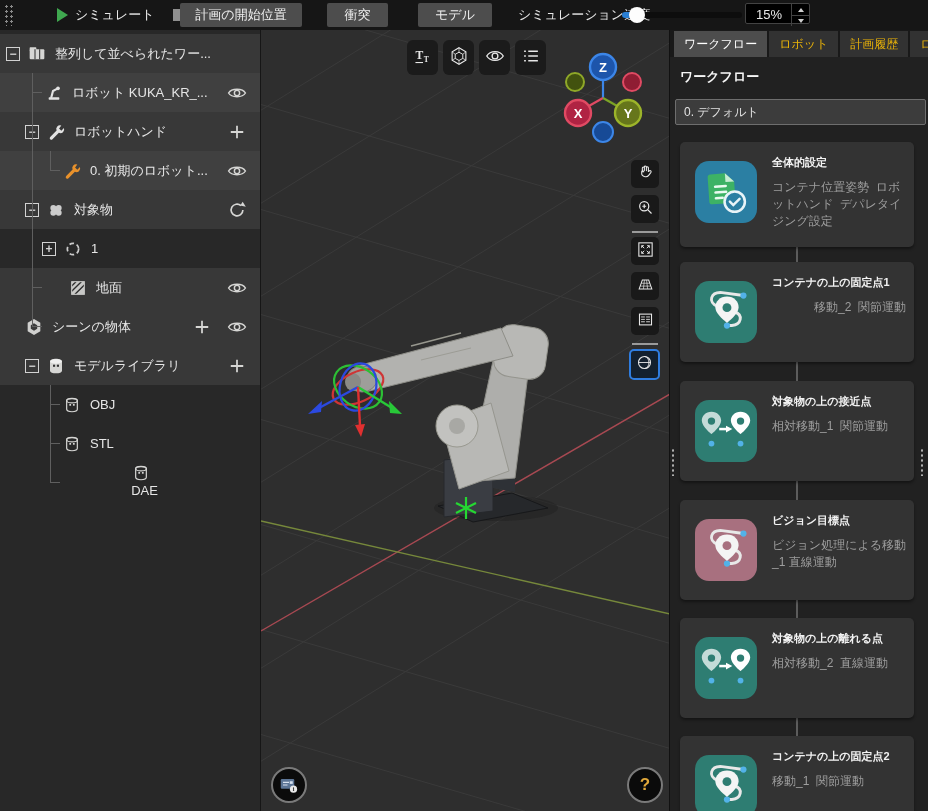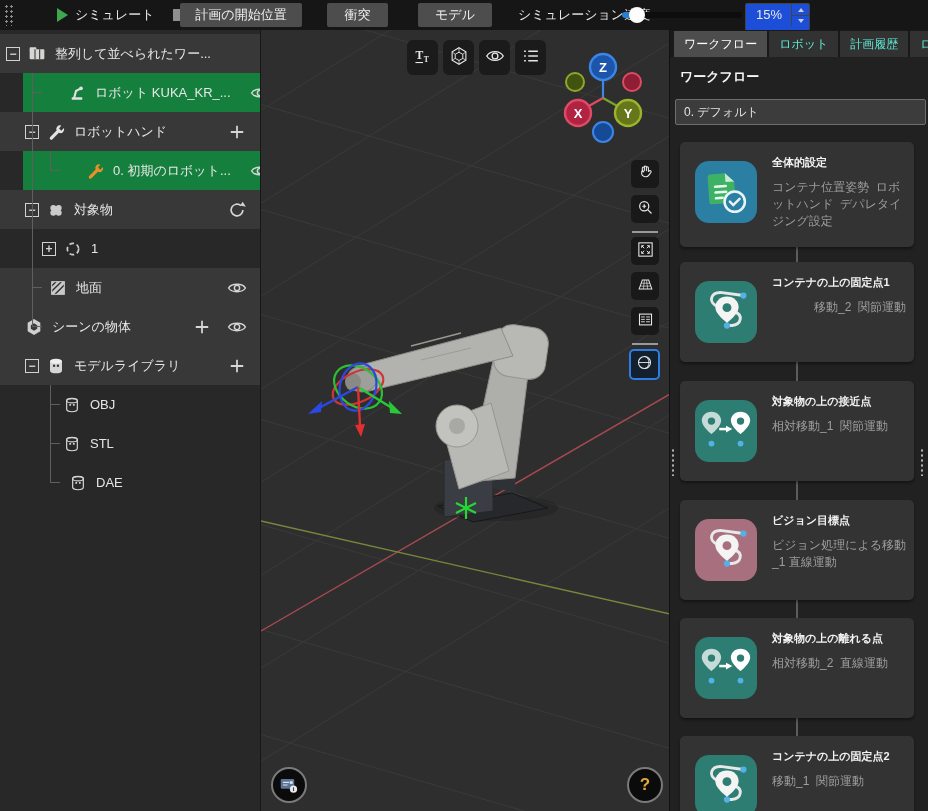--- a/index.html
+++ b/index.html
@@ -12,33 +12,33 @@
   .tb-item{position:absolute;top:0;height:30px;display:flex;align-items:center;font-size:13px;}
   .play-tri{width:0;height:0;border-left:11px solid #3fa84f;border-top:7px solid transparent;border-bottom:7px solid transparent;margin-right:7px;}
   .stop-sq{width:12px;height:12px;background:#8f8f8f;margin-right:6px;}
   .tb-btn{position:absolute;top:3px;height:24px;line-height:24px;background:#4d4d4d;color:#f0f0f0;
           font-size:13px;text-align:center;border-radius:2px;padding:0 12px;box-sizing:border-box;}
   .speed-label{position:absolute;left:518px;top:0;height:30px;line-height:30px;font-size:13px;color:#e8e8e8;}
   .slider{position:absolute;left:622px;top:8px;width:120px;height:14px;}
   .slider .track{position:absolute;left:0;top:4px;width:120px;height:6px;background:#0d0d0d;border-radius:3px;}
   .slider .fill{position:absolute;left:0;top:4px;width:16px;height:6px;background:#2a7fd4;border-radius:3px;}
   .slider .knob{position:absolute;left:7px;top:-1px;width:16px;height:16px;background:#fdfdfd;border-radius:50%;}
-  .spinbox{position:absolute;left:745px;top:3px;width:65px;height:28px;background:#1d4ed8;border:1px solid #434343;
+  .spinbox{position:absolute;left:745px;top:3px;width:65px;height:21px;background:#000000;border:1px solid #434343;
            box-sizing:border-box;border-radius:2px;}
   .spin-value{position:absolute;left:0;top:0;width:46px;height:22px;line-height:22px;text-align:center;font-size:13px;color:#e8e8e8;}
   .spin-arrows{position:absolute;right:0;top:0;width:17px;height:22px;border-left:1px solid #434343;}
   .spin-up,.spin-down{position:absolute;left:0;width:17px;height:11px;display:flex;align-items:center;justify-content:center;}
   .spin-up{top:0;border-bottom:1px solid #434343;}
   .spin-down{bottom:0;}
   .tri-up{width:0;height:0;border-left:3.5px solid transparent;border-right:3.5px solid transparent;border-bottom:4.5px solid #cfcfcf;}
   .tri-down{width:0;height:0;border-left:3.5px solid transparent;border-right:3.5px solid transparent;border-top:4.5px solid #cfcfcf;}
   
   .left-panel{position:absolute;left:0;top:30px;width:260px;height:781px;background:#282828;overflow:hidden;}
   .tree-row{position:absolute;left:0;width:260px;height:39px;display:flex;align-items:center;font-size:13px;color:#e6e6e6;box-sizing:border-box;}
-  .shade-light{background:#383838;} .shade-mid{background:#15803d;margin-left:23px;} .shade-dark{background:#282828;}
+  .shade-light{background:#383838;} .shade-mid{background:#404040;} .shade-dark{background:#282828;}
   .expand{width:14px;height:14px;border:1.6px solid #d2d2d2;box-sizing:border-box;flex:none;margin-right:7px;
           display:flex;align-items:center;justify-content:center;font-size:12px;line-height:1;color:#d2d2d2;font-weight:bold;}
   .ticon{width:20px;height:20px;flex:none;margin-right:8px;}
   .ticon svg{width:20px;height:20px;display:block;}
   .tlabel{flex:1 1 auto;white-space:nowrap;overflow:hidden;}
   .actions{display:flex;gap:13px;margin-right:12px;flex:none;}
   .action{width:22px;height:22px;}
   .action svg{width:22px;height:22px;display:block;}
   .rail{position:absolute;background:#5f5f5f;}
   
@@ -55,21 +55,21 @@
   .side-tool.selected{left:368px;width:31px;height:31px;border:2px solid #2f7de0;background:#13202e;box-sizing:border-box;}
   .side-sep{position:absolute;left:371px;width:26px;height:2px;background:#9a9a9a;}
   .round-btn{position:absolute;width:36px;height:36px;border-radius:50%;background:#0b0b0b;border:2px solid #7a7a7a;
              box-sizing:border-box;display:flex;align-items:center;justify-content:center;}
   .help-q{color:#e2a93a;font-size:17px;font-weight:bold;}
   
   .right-panel{position:absolute;left:669px;top:30px;width:259px;height:781px;background:#212121;
                border-left:1px solid #111;box-sizing:border-box;overflow:hidden;}
   .tabs{position:absolute;left:0;top:0;width:259px;height:27px;background:#191919;display:flex;gap:2px;
         padding-left:4px;align-items:flex-end;box-sizing:border-box;}
-  .tab{height:26px;line-height:26px;padding:0 10px;font-size:12px;background:#323232;color:#5eead4;flex:none;}
+  .tab{height:26px;line-height:26px;padding:0 10px;font-size:12px;background:#323232;color:#eab308;flex:none;}
   .tab.active{background:#4d4d4d;color:#ffffff;}
   .section-label{position:absolute;left:10px;top:38px;font-size:13px;font-weight:bold;color:#f5f5f5;}
   .dropdown{position:absolute;left:5px;top:69px;width:251px;height:26px;background:#3c3c3c;border:1px solid #6e6e6e;
             box-sizing:border-box;border-radius:2px;font-size:12px;color:#e2e2e2;line-height:24px;padding-left:8px;}
   .connector{position:absolute;left:126px;top:160px;width:2px;height:596px;background:#5c5c5c;}
   .card{position:absolute;left:10px;width:234px;height:100px;background:#333333;border-radius:5px;
         box-shadow:0 2px 3px rgba(0,0,0,.4);}
   .card-icon{position:absolute;left:15px;top:19px;width:62px;height:62px;border-radius:14px;}
   .card-icon svg{width:62px;height:62px;display:block;}
   .card-title{position:absolute;left:92px;top:13px;font-size:11px;font-weight:bold;color:#f2f2f2;white-space:nowrap;}
@@ -204,21 +204,21 @@
         <div class="tree-row shade-dark" style="top: 199px; padding-left: 42px;">
           <span class="expand">+</span>
           <span class="ticon">
             <svg viewBox="0 0 30 30" xmlns="http://www.w3.org/2000/svg">
               <circle cx="15" cy="15" r="8.5" fill="none" stroke="#cccccc" stroke-width="2.6" stroke-dasharray="7 4.2"></circle>
             </svg>
           </span>
           <span class="tlabel">1</span>
           <span class="actions"></span>
         </div>
-        <div class="tree-row shade-light" style="top: 238px; padding-left: 48px;">
+        <div class="tree-row shade-light" style="top: 238px; padding-left: 68px;">
           <span class="ticon">
             <svg viewBox="0 0 30 30" xmlns="http://www.w3.org/2000/svg">
               <rect x="5.5" y="5.5" width="19" height="19" fill="#c8c8c6"></rect>
               <path d="M5.5,20 L20,5.5 M10.5,24.5 L24.5,10.5 M5.5,12 L12,5.5" stroke="#2c2c2c" stroke-width="2"></path>
               <rect x="5.5" y="5.5" width="19" height="19" fill="none" stroke="#c8c8c6" stroke-width="1.6"></rect>
             </svg>
           </span>
           <span class="tlabel">地面</span>
           <span class="actions">
             <span class="action">
@@ -287,21 +287,21 @@
             <svg viewBox="0 0 30 30" xmlns="http://www.w3.org/2000/svg">
               <path d="M7,8.5c0,-2 3.6,-3.6 8,-3.6s8,1.6 8,3.6v13c0,2 -3.6,3.6 -8,3.6s-8,-1.6 -8,-3.6z" fill="none" stroke="#d6d6d4" stroke-width="1.8"></path>
               <ellipse cx="15" cy="8.5" rx="8" ry="3.2" fill="none" stroke="#d6d6d4" stroke-width="1.8"></ellipse>
               <rect x="11" y="13.5" width="2.6" height="2.6" fill="#d6d6d4"></rect>
               <rect x="16.4" y="13.5" width="2.6" height="2.6" fill="#d6d6d4"></rect>
             </svg>
           </span>
           <span class="tlabel">STL</span>
           <span class="actions"></span>
         </div>
-        <div class="tree-row shade-dark" style="top: 433px; padding-left: 68px;">
+        <div class="tree-row shade-dark" style="top: 433px; padding-left: 29px; flex-direction: column;">
           <span class="ticon">
             <svg viewBox="0 0 30 30" xmlns="http://www.w3.org/2000/svg">
               <path d="M7,8.5c0,-2 3.6,-3.6 8,-3.6s8,1.6 8,3.6v13c0,2 -3.6,3.6 -8,3.6s-8,-1.6 -8,-3.6z" fill="none" stroke="#d6d6d4" stroke-width="1.8"></path>
               <ellipse cx="15" cy="8.5" rx="8" ry="3.2" fill="none" stroke="#d6d6d4" stroke-width="1.8"></ellipse>
               <rect x="11" y="13.5" width="2.6" height="2.6" fill="#d6d6d4"></rect>
               <rect x="16.4" y="13.5" width="2.6" height="2.6" fill="#d6d6d4"></rect>
             </svg>
           </span>
           <span class="tlabel">DAE</span>
           <span class="actions"></span>

